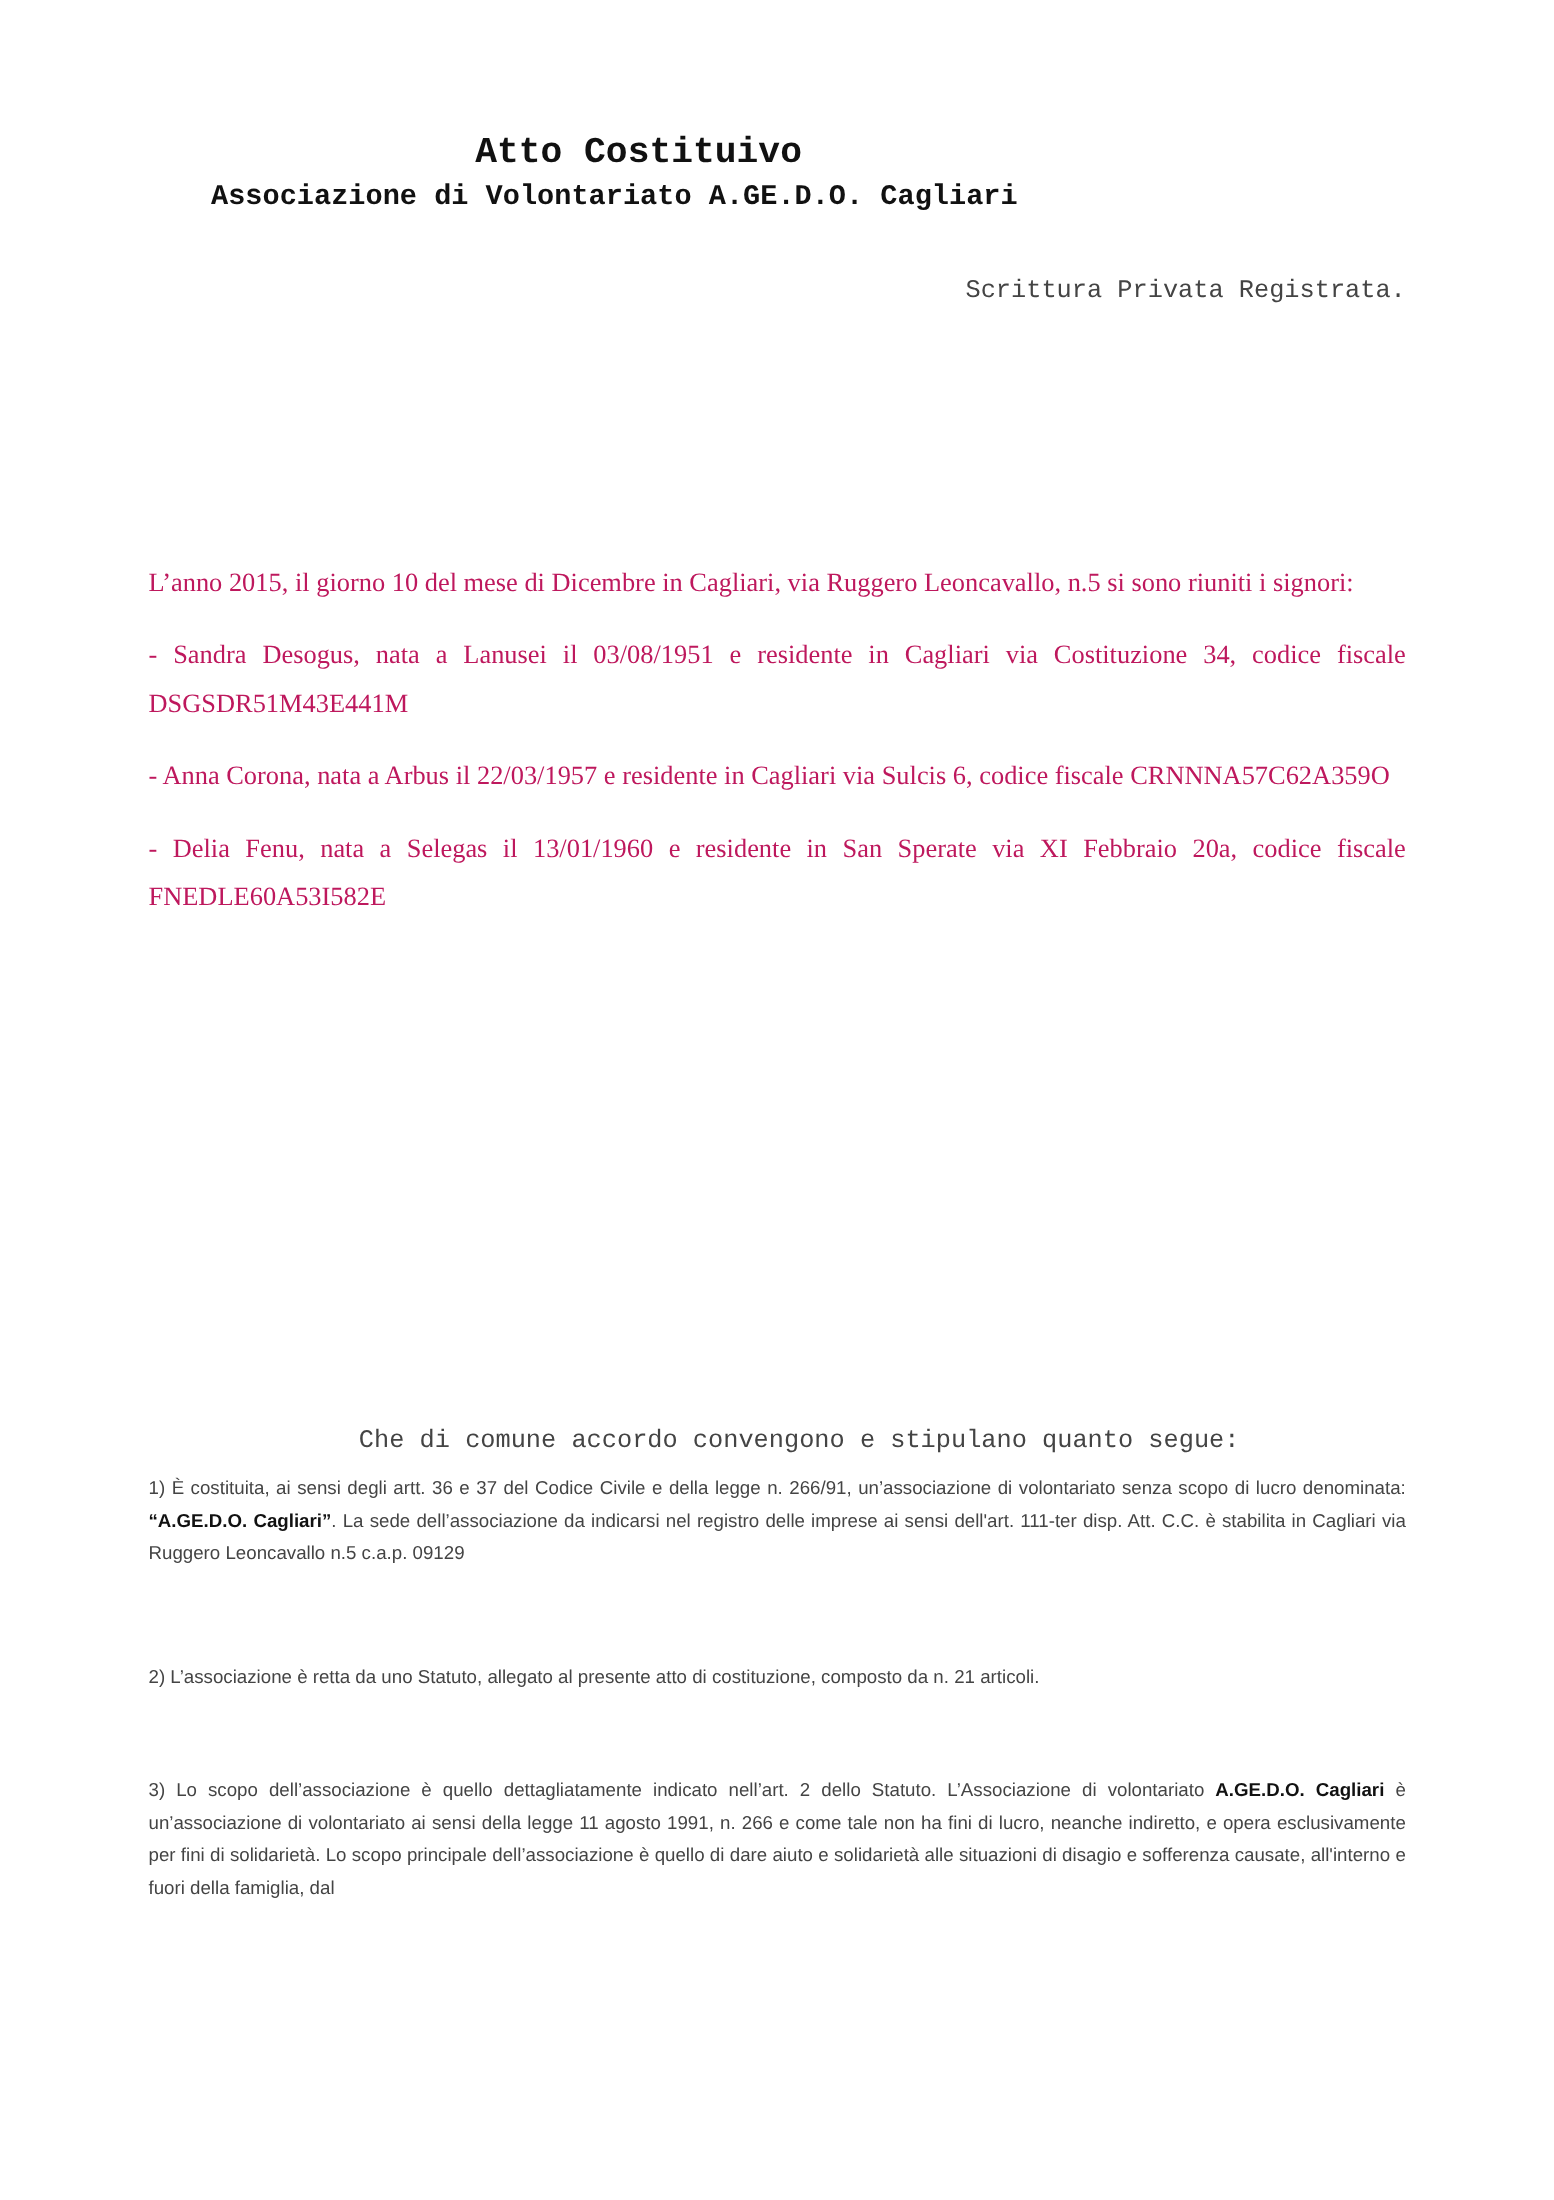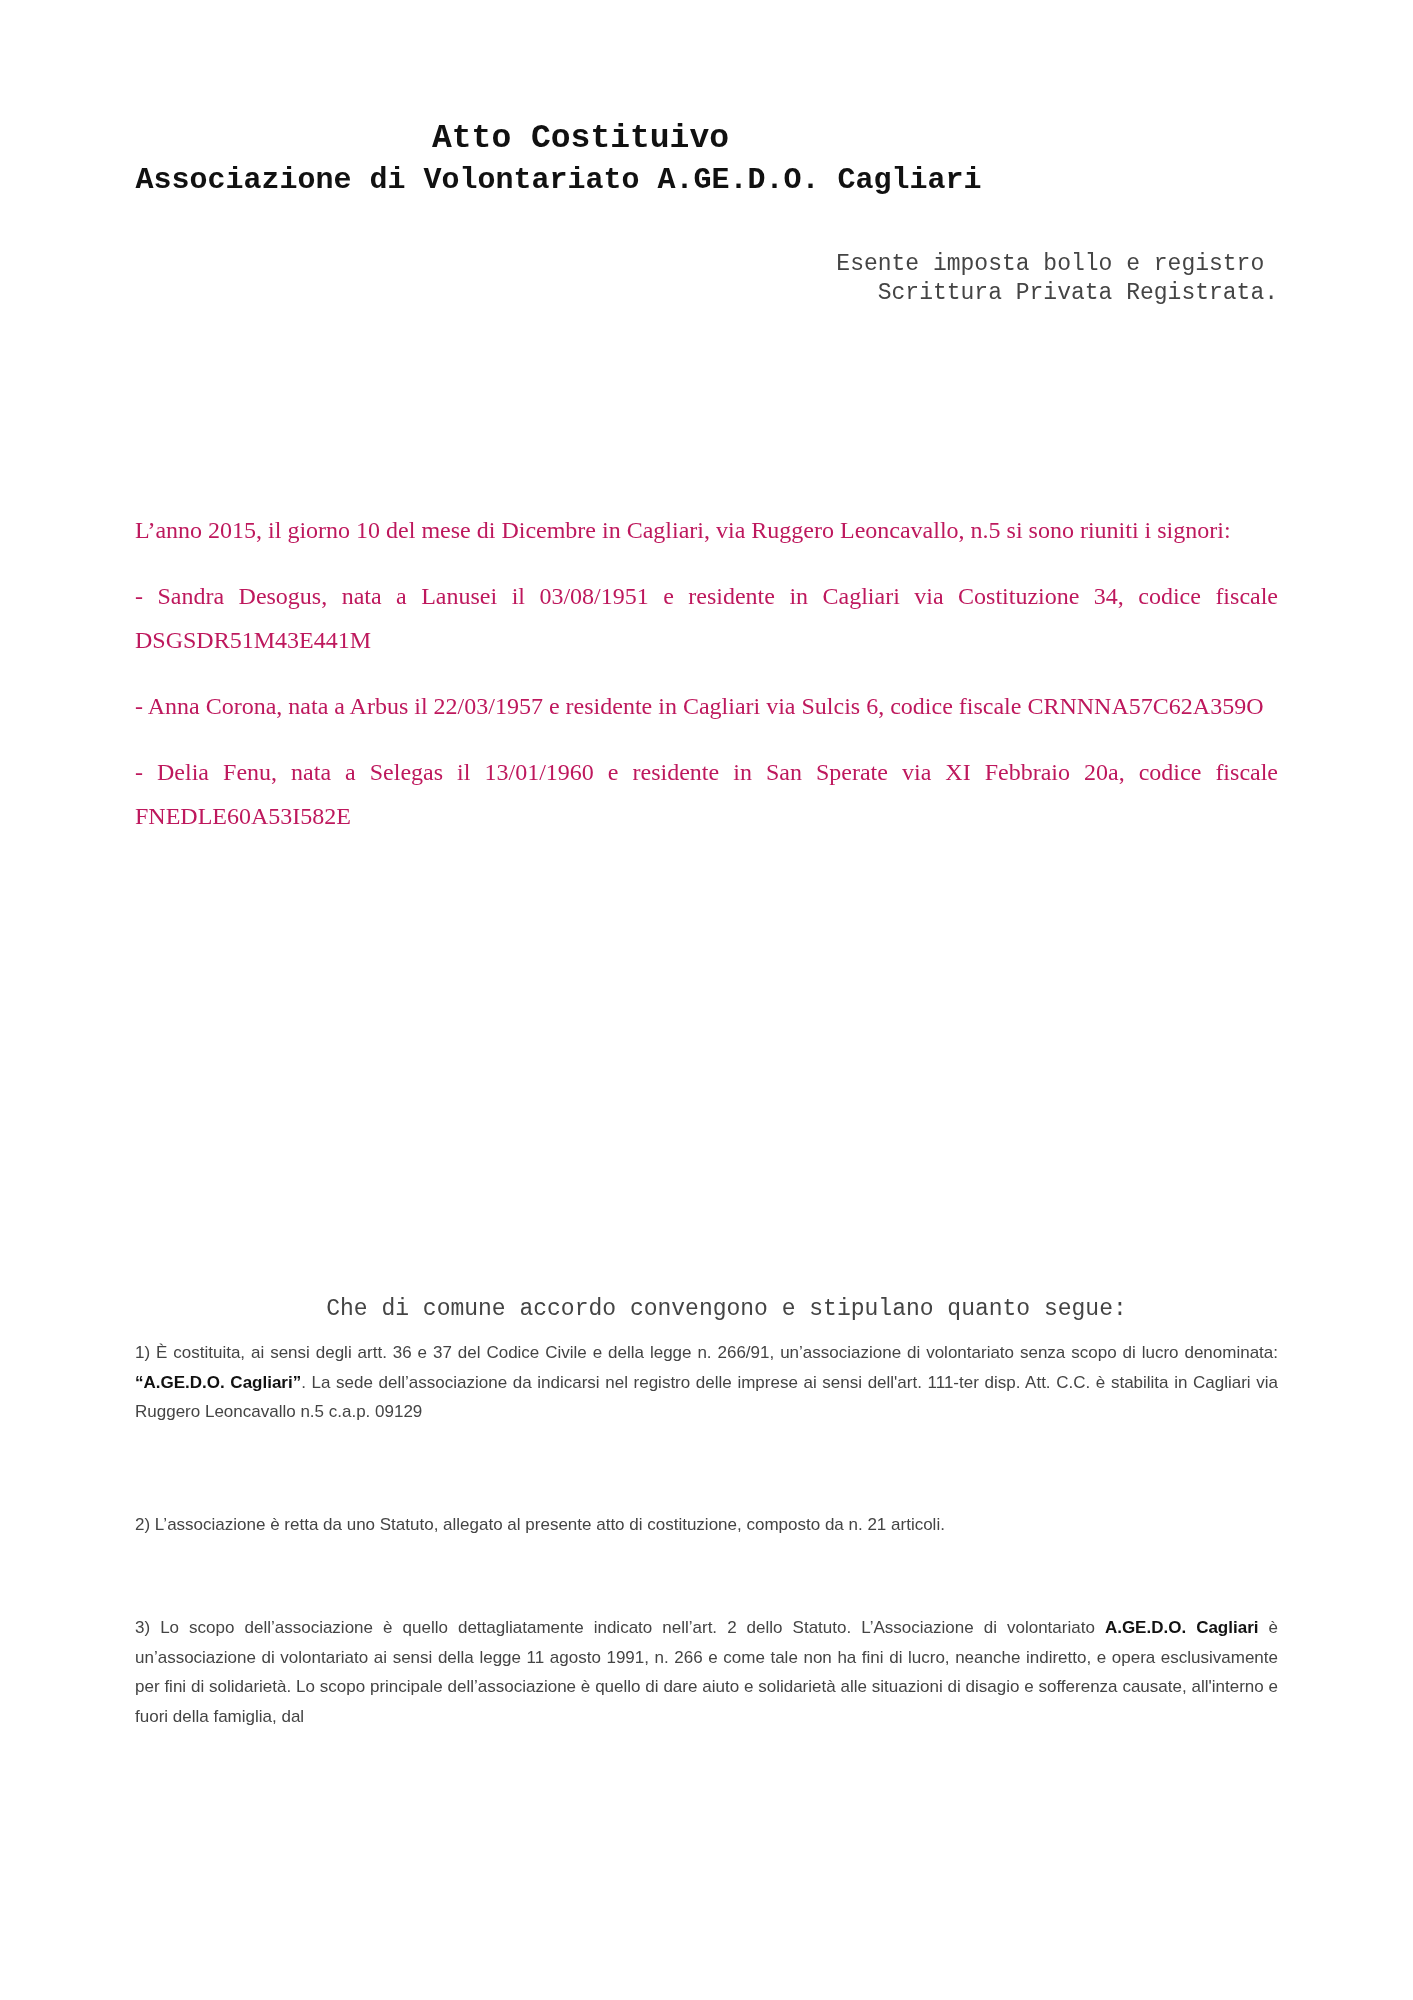--- a/index.html
+++ b/index.html
@@ -2,21 +2,21 @@
 <html><head>
   <meta charset="utf-8">
   <style>
     html, body { margin: 0; padding: 0; background: #ffffff; }
     body { width: 1413px; height: 2000px; position: relative; overflow: hidden; color: #1a1a1a; }
     .page { position: absolute; left: 0; top: 0; width: 1413px; height: 2000px; }
 
     .title { position: absolute; left: 0; width: 1161px; text-align: center; top: 120px;
       font-family: "Liberation Mono", monospace; font-weight: bold; font-size: 33px; color: #111; }
     .subtitle { position: absolute; left: 0; width: 1117px; text-align: center; top: 163px;
-      font-family: "Liberation Mono", monospace; font-weight: bold; font-size: 30px; color: #111; }
+      font-family: "Liberation Mono", monospace; font-weight: bold; font-size: 26px; color: #111; }
 
     .exempt { position: absolute; right: 135px; top: 250px; text-align: right;
       font-family: "Liberation Mono", monospace; font-size: 23px; line-height: 29px; color: #444; }
     .exempt div { white-space: pre; }
 
     .serif-block { position: absolute; left: 135px; width: 1143px;
       font-family: "Liberation Serif", serif; font-size: 24px; line-height: 44px; color: #be185d;
       text-align: justify; }
     .serif-block p { margin: 0 0 22px 0; text-align: justify; text-align-last: left; }
 
@@ -31,21 +31,20 @@
   </style>
 </head>
 <body>
 
 <div class="page">
 
   <div class="title">Atto Costituivo</div>
   <div class="subtitle">Associazione di Volontariato A.GE.D.O. Cagliari</div>
 
   <div class="exempt">
-    <div>Esente imposta bollo e registro </div>
     <div>Scrittura Privata Registrata.</div>
   </div>
 
   <div class="serif-block" style="top: 508px;">
     <p>L’anno 2015, il giorno 10 del mese di Dicembre in Cagliari, via Ruggero Leoncavallo, n.5  si sono riuniti i signori:</p>
     <p>- Sandra Desogus, nata a Lanusei il 03/08/1951 e residente in Cagliari via Costituzione 34, codice fiscale DSGSDR51M43E441M</p>
     <p>- Anna Corona, nata a Arbus il 22/03/1957 e residente in Cagliari via Sulcis 6, codice fiscale CRNNNA57C62A359O</p>
     <p>- Delia Fenu, nata a Selegas il 13/01/1960 e residente in San Sperate via XI Febbraio 20a, codice fiscale FNEDLE60A53I582E</p>
   </div>
 

